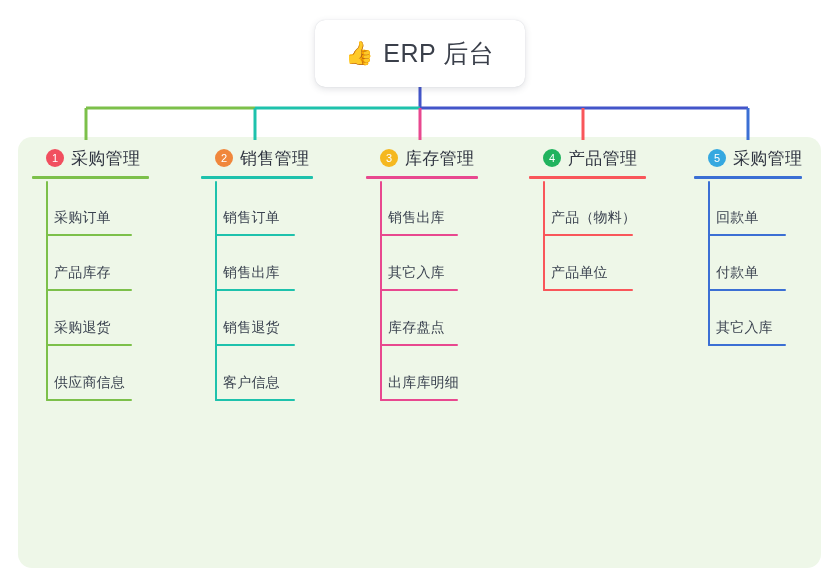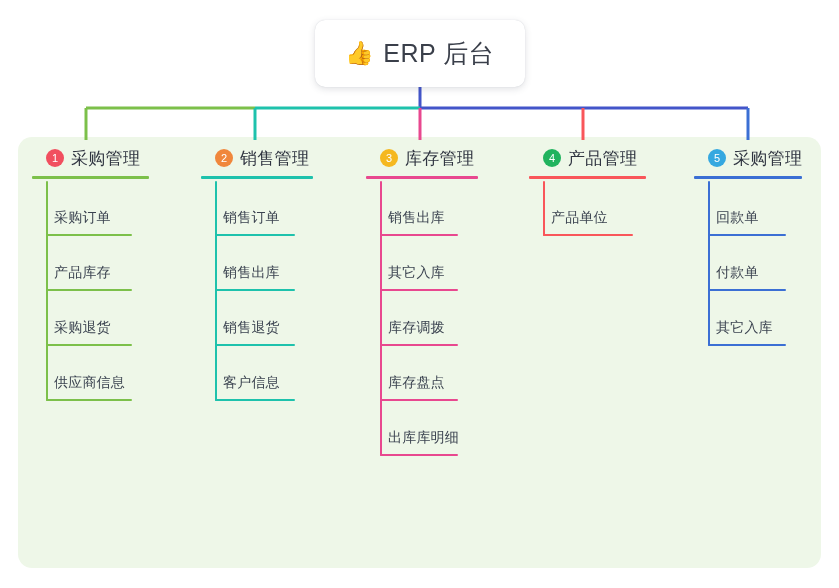--- a/index.html
+++ b/index.html
@@ -239,42 +239,42 @@
           <div class="leaf-spine" style="background: rgb(232, 72, 143);"></div>
           <div class="leaf">
             <span class="leaf-text">销售出库</span>
             <div class="leaf-underline" style="background: rgb(232, 72, 143); width: 78px;"></div>
           </div>
           <div class="leaf">
             <span class="leaf-text">其它入库</span>
             <div class="leaf-underline" style="background: rgb(232, 72, 143); width: 78px;"></div>
           </div>
           <div class="leaf">
-            <span class="leaf-text">库存调拨</span>
-            <div class="leaf-underline" style="background: rgb(232, 72, 143); width: 78px;"></div>
-          </div>
-          <div class="leaf">
             <span class="leaf-text">库存盘点</span>
             <div class="leaf-underline" style="background: rgb(232, 72, 143); width: 78px;"></div>
           </div>
           <div class="leaf">
             <span class="leaf-text">出库库明细</span>
             <div class="leaf-underline" style="background: rgb(232, 72, 143); width: 78px;"></div>
           </div>
         </div>
       </div>
       <div class="col" style="left: 529px; width: 128px;">
         <div class="col-head">
           <span class="badge" style="background: rgb(33, 179, 94);">4</span>
           <span class="col-title">产品管理</span>
         </div>
         <div class="col-rule" style="background: rgb(249, 86, 90); width: 117px;"></div>
         <div class="leaf-list">
           <div class="leaf-spine" style="background: rgb(249, 86, 90);"></div>
           <div class="leaf">
+            <span class="leaf-text">产品（物料）</span>
+            <div class="leaf-underline" style="background: rgb(249, 86, 90); width: 90px;"></div>
+          </div>
+          <div class="leaf">
             <span class="leaf-text">产品单位</span>
             <div class="leaf-underline" style="background: rgb(249, 86, 90); width: 90px;"></div>
           </div>
         </div>
       </div>
       <div class="col" style="left: 694px; width: 118px;">
         <div class="col-head">
           <span class="badge" style="background: rgb(53, 168, 224);">5</span>
           <span class="col-title">采购管理</span>
         </div>

